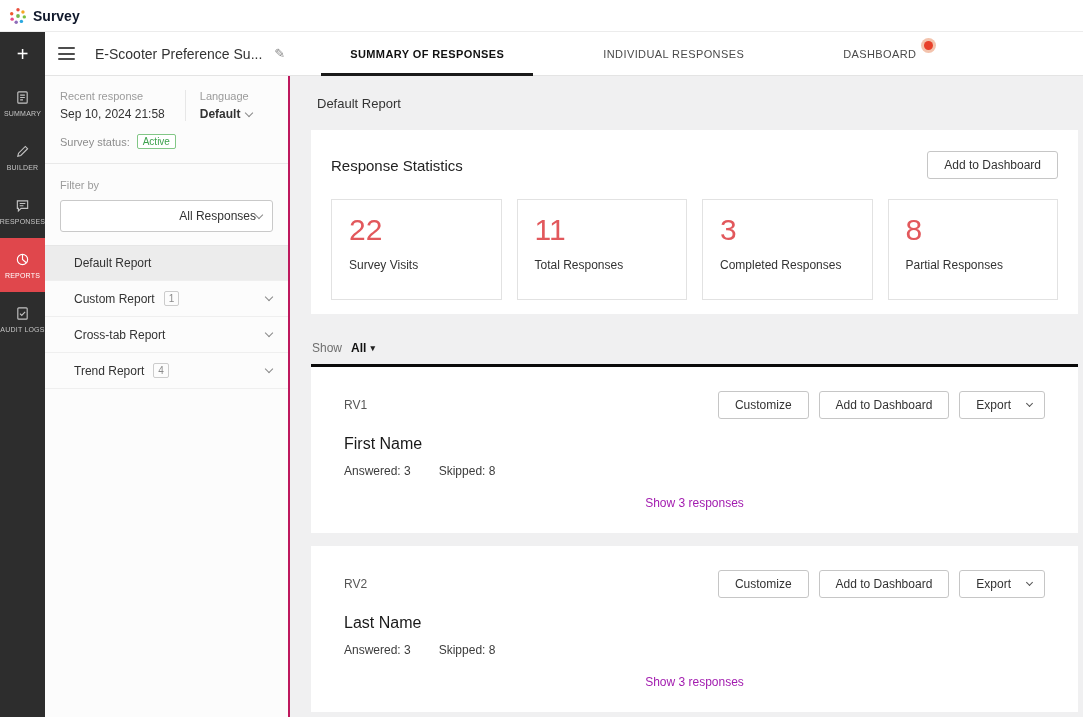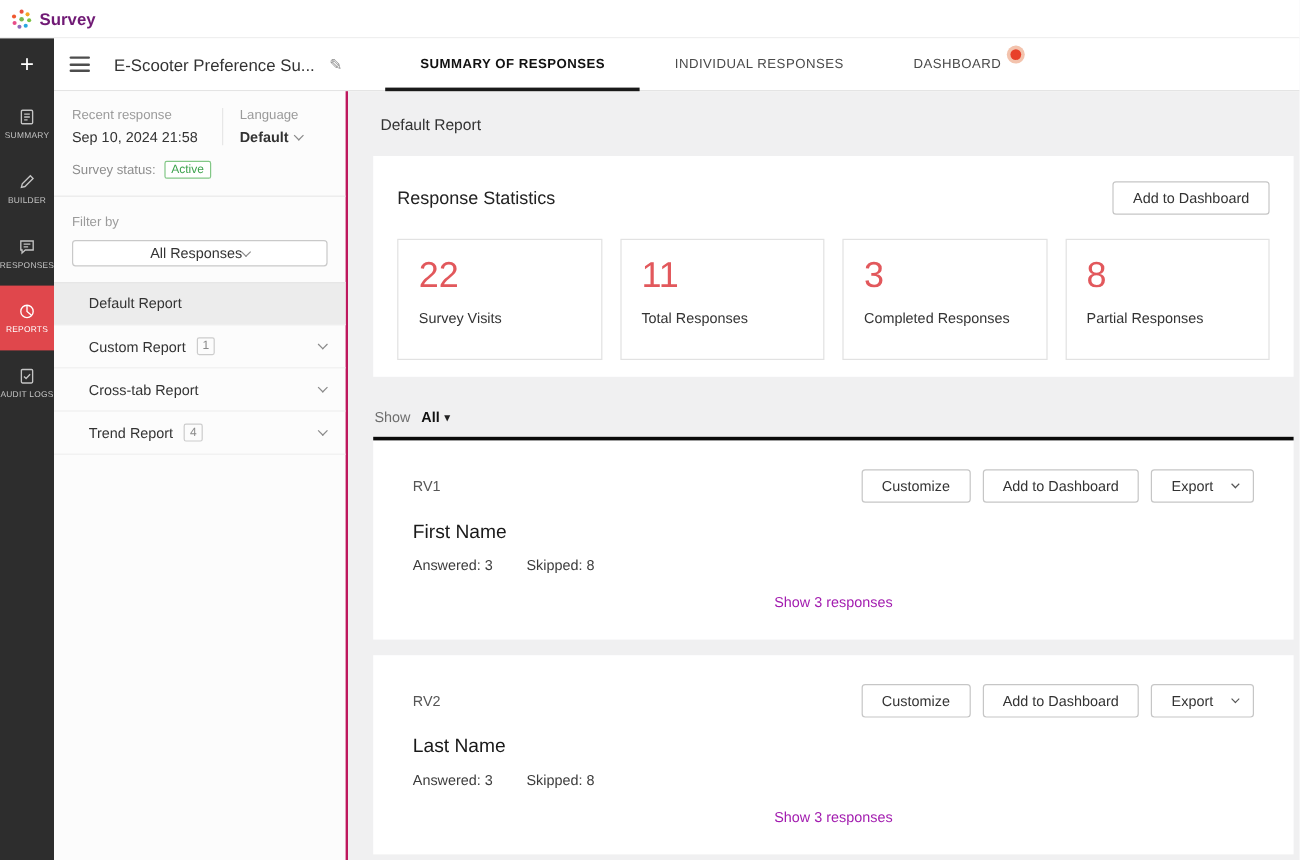--- a/index.html
+++ b/index.html
@@ -6,60 +6,60 @@
   html,body { width:1083px; height:717px; }
   body {
     font-family: "Liberation Sans", sans-serif;
     background: #fff;
     overflow: hidden;
     color: #333;
   }
   
   .topbar { height:32px; display:flex; align-items:center; padding-left:9px; background:#fff; border-bottom:1px solid #ececec; }
   .logo { display:flex; align-items:center; }
-  .app-name { font-size:14px; font-weight:bold; color:#701a75; margin-left:6px; }
+  .app-name { font-size:14px; font-weight:bold; color:#0f172a; margin-left:6px; }
 
   .shell { display:flex; height:685px; }
 
   
   .rail { width:45px; background:#2d2d2d; flex-shrink:0; display:flex; flex-direction:column; }
   .rail-plus { height:44px; display:flex; align-items:center; justify-content:center; color:#fff; font-size:20px; font-weight:300; cursor:pointer; }
   .rail-item { height:54px; display:flex; flex-direction:column; align-items:center; justify-content:center; gap:5px; color:#c4c4c4; cursor:pointer; }
   .rail-item.active { background:#e0474c; color:#fff; }
   .rail-item .ricon svg { width:15px; height:15px; display:block; stroke:currentColor; fill:none; stroke-width:1.2; }
   .rlabel { font-size:7px; letter-spacing:.2px; white-space:nowrap; }
 
   .right { flex:1; display:flex; flex-direction:column; min-width:0; }
 
   
   .pagehead { height:44px; flex-shrink:0; background:#fff; border-bottom:1px solid #e4e4e4; display:flex; align-items:stretch; padding-left:13px; }
   .hamb { width:17px; align-self:center; display:flex; flex-direction:column; gap:3.5px; margin-right:20px; cursor:pointer; }
   .hamb i { display:block; height:2px; background:#4d4d4d; border-radius:1px; }
   .survey-title { align-self:center; font-size:14px; color:#333; max-width:186px; white-space:nowrap; overflow:hidden; }
   .pencil { align-self:center; margin-left:12px; font-size:13px; color:#8a8a8a; cursor:pointer; }
-  .tabs { display:flex; margin-left:36px; }
+  .tabs { display:flex; margin-left:36px;gap:41px; }
   .tab { position:relative; display:flex; align-items:center; padding:0 29px; font-size:11px; letter-spacing:.4px; color:#4a4a4a; cursor:pointer; }
   .tab.active { color:#111; font-weight:bold; }
   .tab.active::after { content:""; position:absolute; left:0; right:0; bottom:-1px; height:3px; background:#1a1a1a; }
   .notif-dot { width:9px; height:9px; border-radius:50%; background:#e8402a; box-shadow:0 0 0 3px #f3c3ad; margin-left:8px; transform:translateY(-8px); }
 
   .content { flex:1; display:flex; min-height:0; }
 
   
   .sidebar { width:245px; flex-shrink:0; background:#fcfcfc; border-right:2px solid #be185d; }
   .sb-top { display:flex; padding:14px 15px 0; }
   .sb-label { font-size:11px; color:#9b9b9b; }
   .sb-value { font-size:12px; color:#333; margin-top:5px; }
   .sb-col.lang { margin-left:20px; padding-left:14px; border-left:1px solid #e7e7e7; }
   .lang-select { display:flex; align-items:center; gap:6px; font-weight:bold; cursor:pointer; }
   .sb-status { display:flex; align-items:center; gap:7px; padding:13px 15px 14px; font-size:11px; color:#8d8d8d; border-bottom:1px solid #e9e9e9; }
   .badge-active { font-size:10px; color:#3da24d; border:1px solid #82c786; border-radius:2px; padding:1px 5px; background:#fff; }
   .sb-filter { padding:15px 15px 13px; }
   .sb-filter .sb-label { margin-bottom:9px; }
-  .dropdown { height:22px; border:1px solid #c9c9c9; border-radius:3px; background:#fff; display:flex; align-items:center; justify-content:center; padding:0 10px; font-size:12px; color:#333; cursor:pointer; }
+  .dropdown { height:32px; border:1px solid #c9c9c9; border-radius:3px; background:#fff; display:flex; align-items:center; justify-content:flex-end; padding:0 10px; font-size:12px; color:#333; cursor:pointer; }
   .report-list { list-style:none; }
   .report-list li { height:36px; display:flex; align-items:center; padding:0 16px 0 29px; font-size:12px; color:#333; border-bottom:1px solid #efefef; cursor:pointer; }
   .report-list li.selected { background:#ececec; border-top:1px solid #e6e6e6; }
   .count { margin-left:9px; font-size:10px; color:#8a8a8a; border:1px solid #ccc; border-radius:2px; padding:0 4px; line-height:13px; }
   .chev { width:6px; height:6px; border-right:1.4px solid #8a8a8a; border-bottom:1.4px solid #8a8a8a; transform:rotate(45deg); display:inline-block; margin-top:-3px; flex-shrink:0; }
   .report-list .chev { margin-left:auto; }
 
   
   .main { flex:1; background:#f0f0f1; padding:12px 5px 0 21px; overflow:hidden; min-width:0; }
   .page-title { font-size:13px; color:#333; padding:8px 0 19px 6px; }

